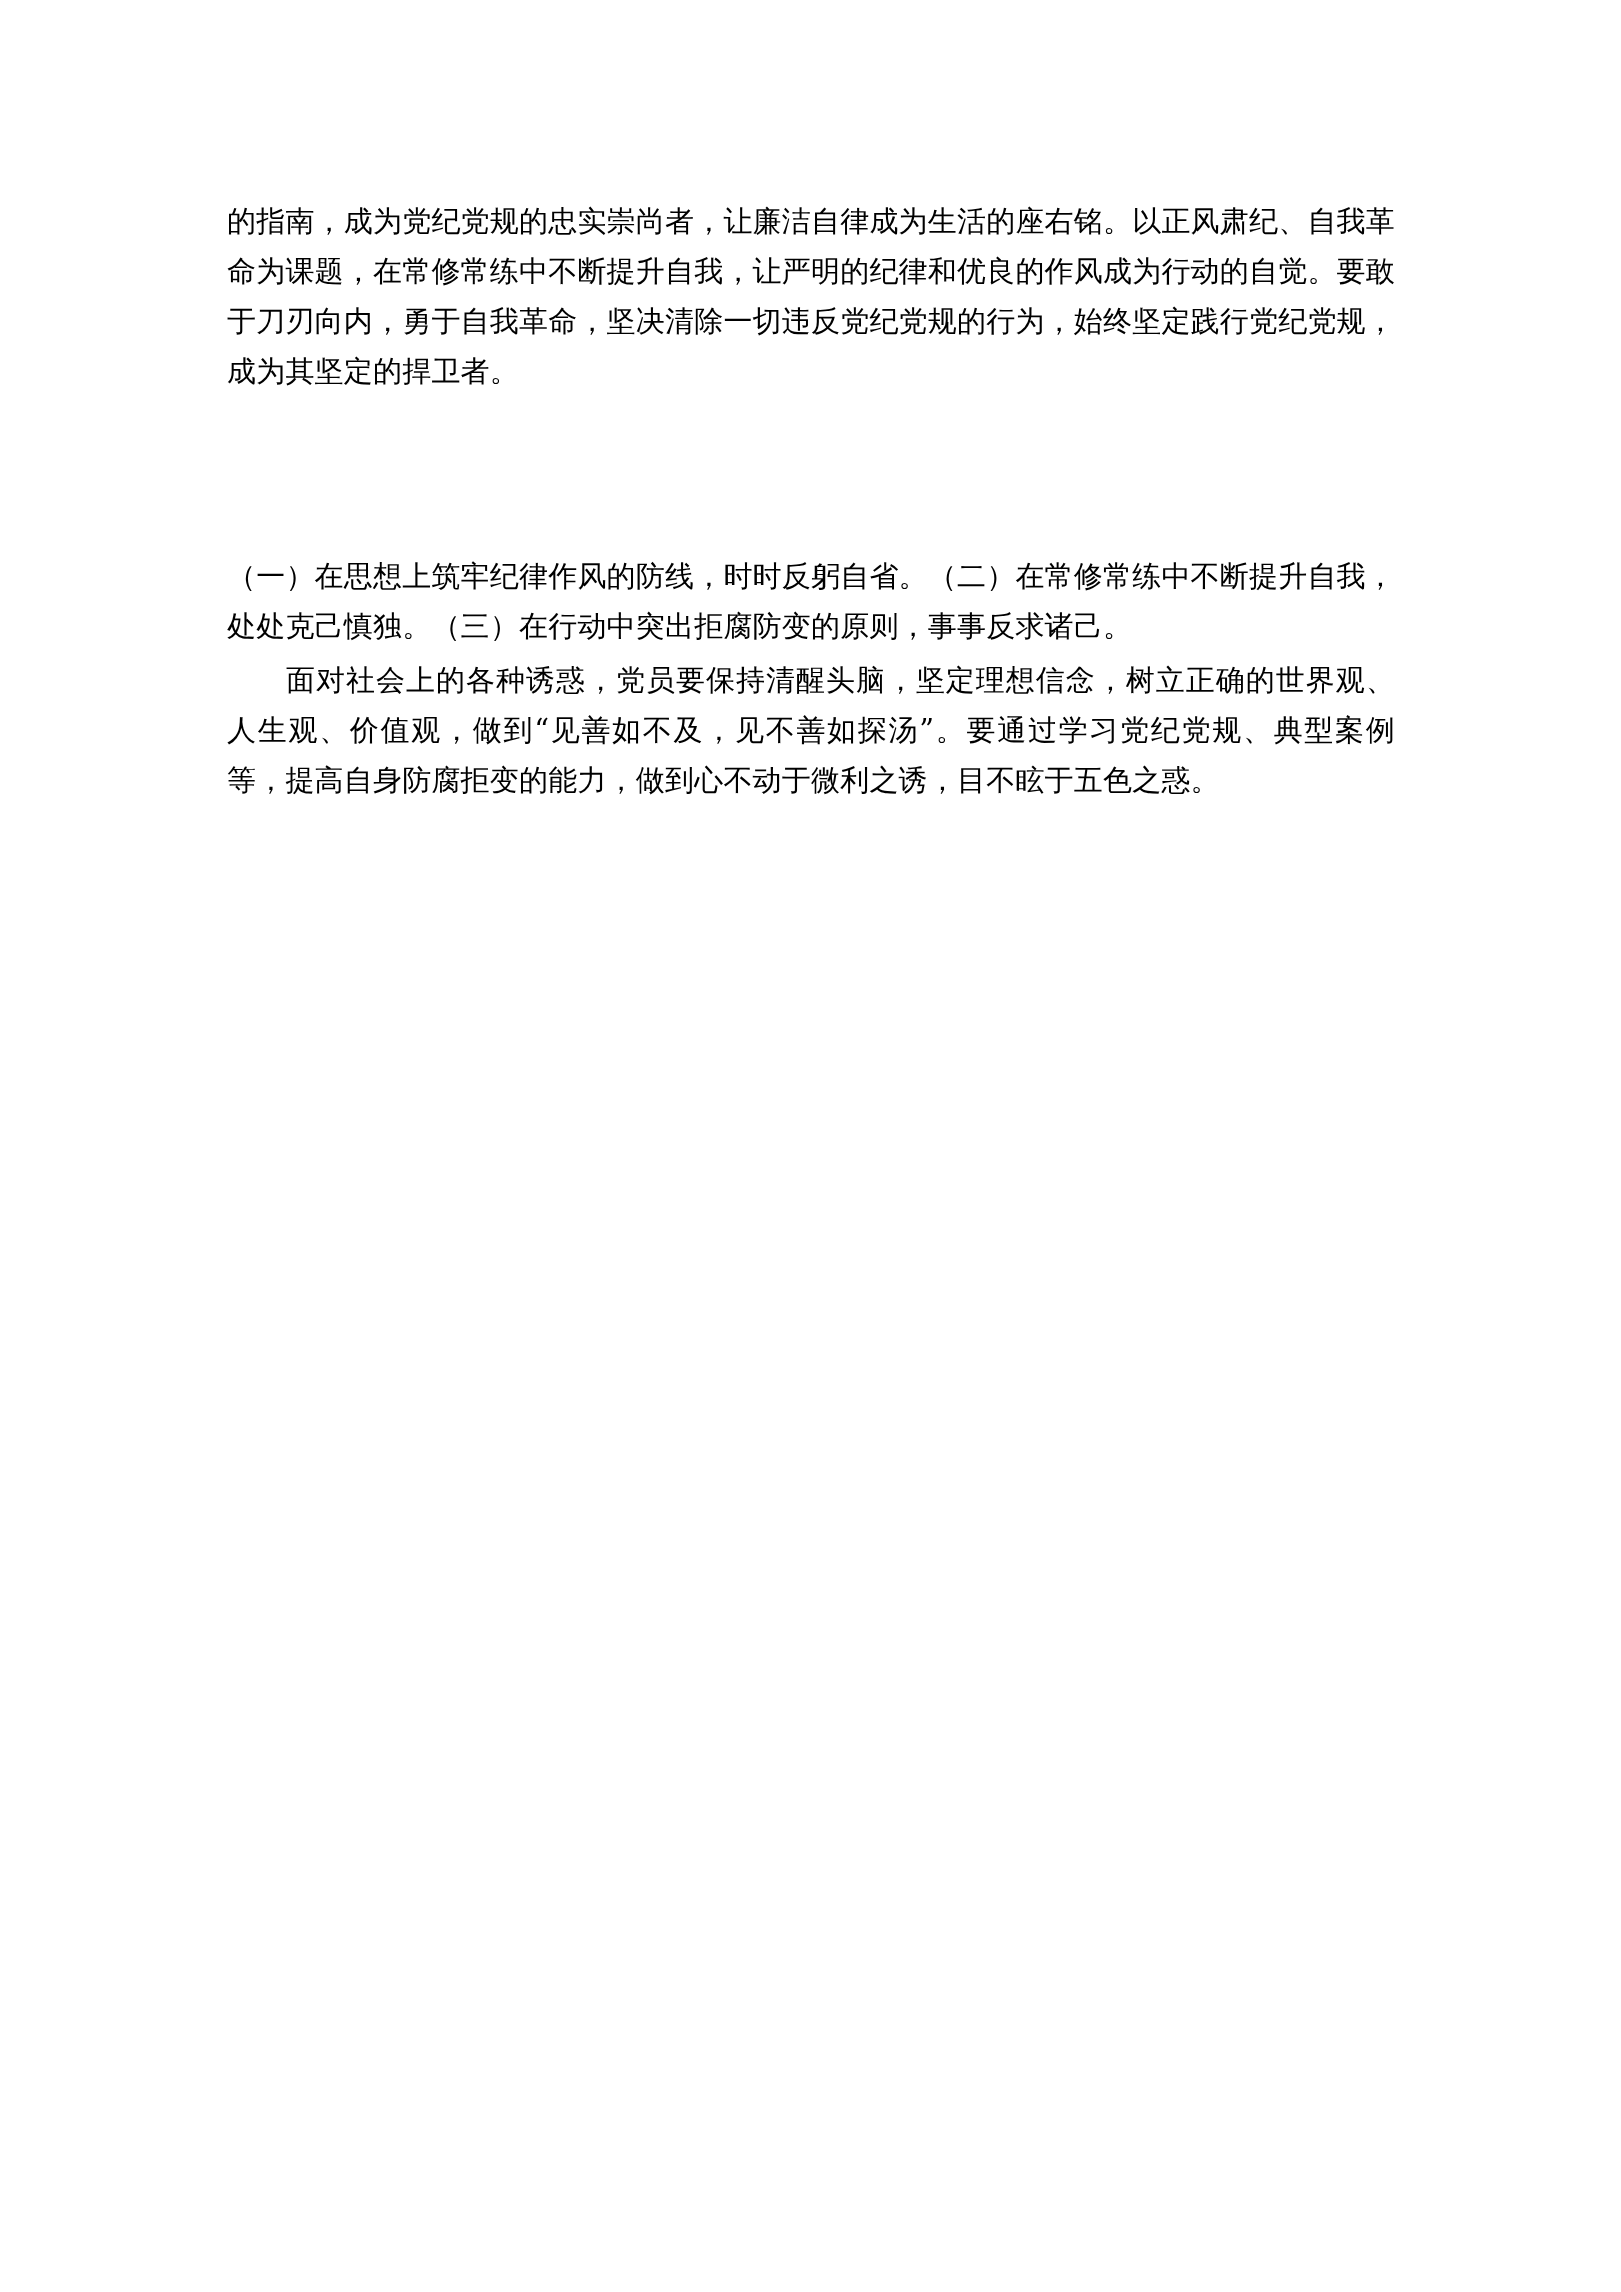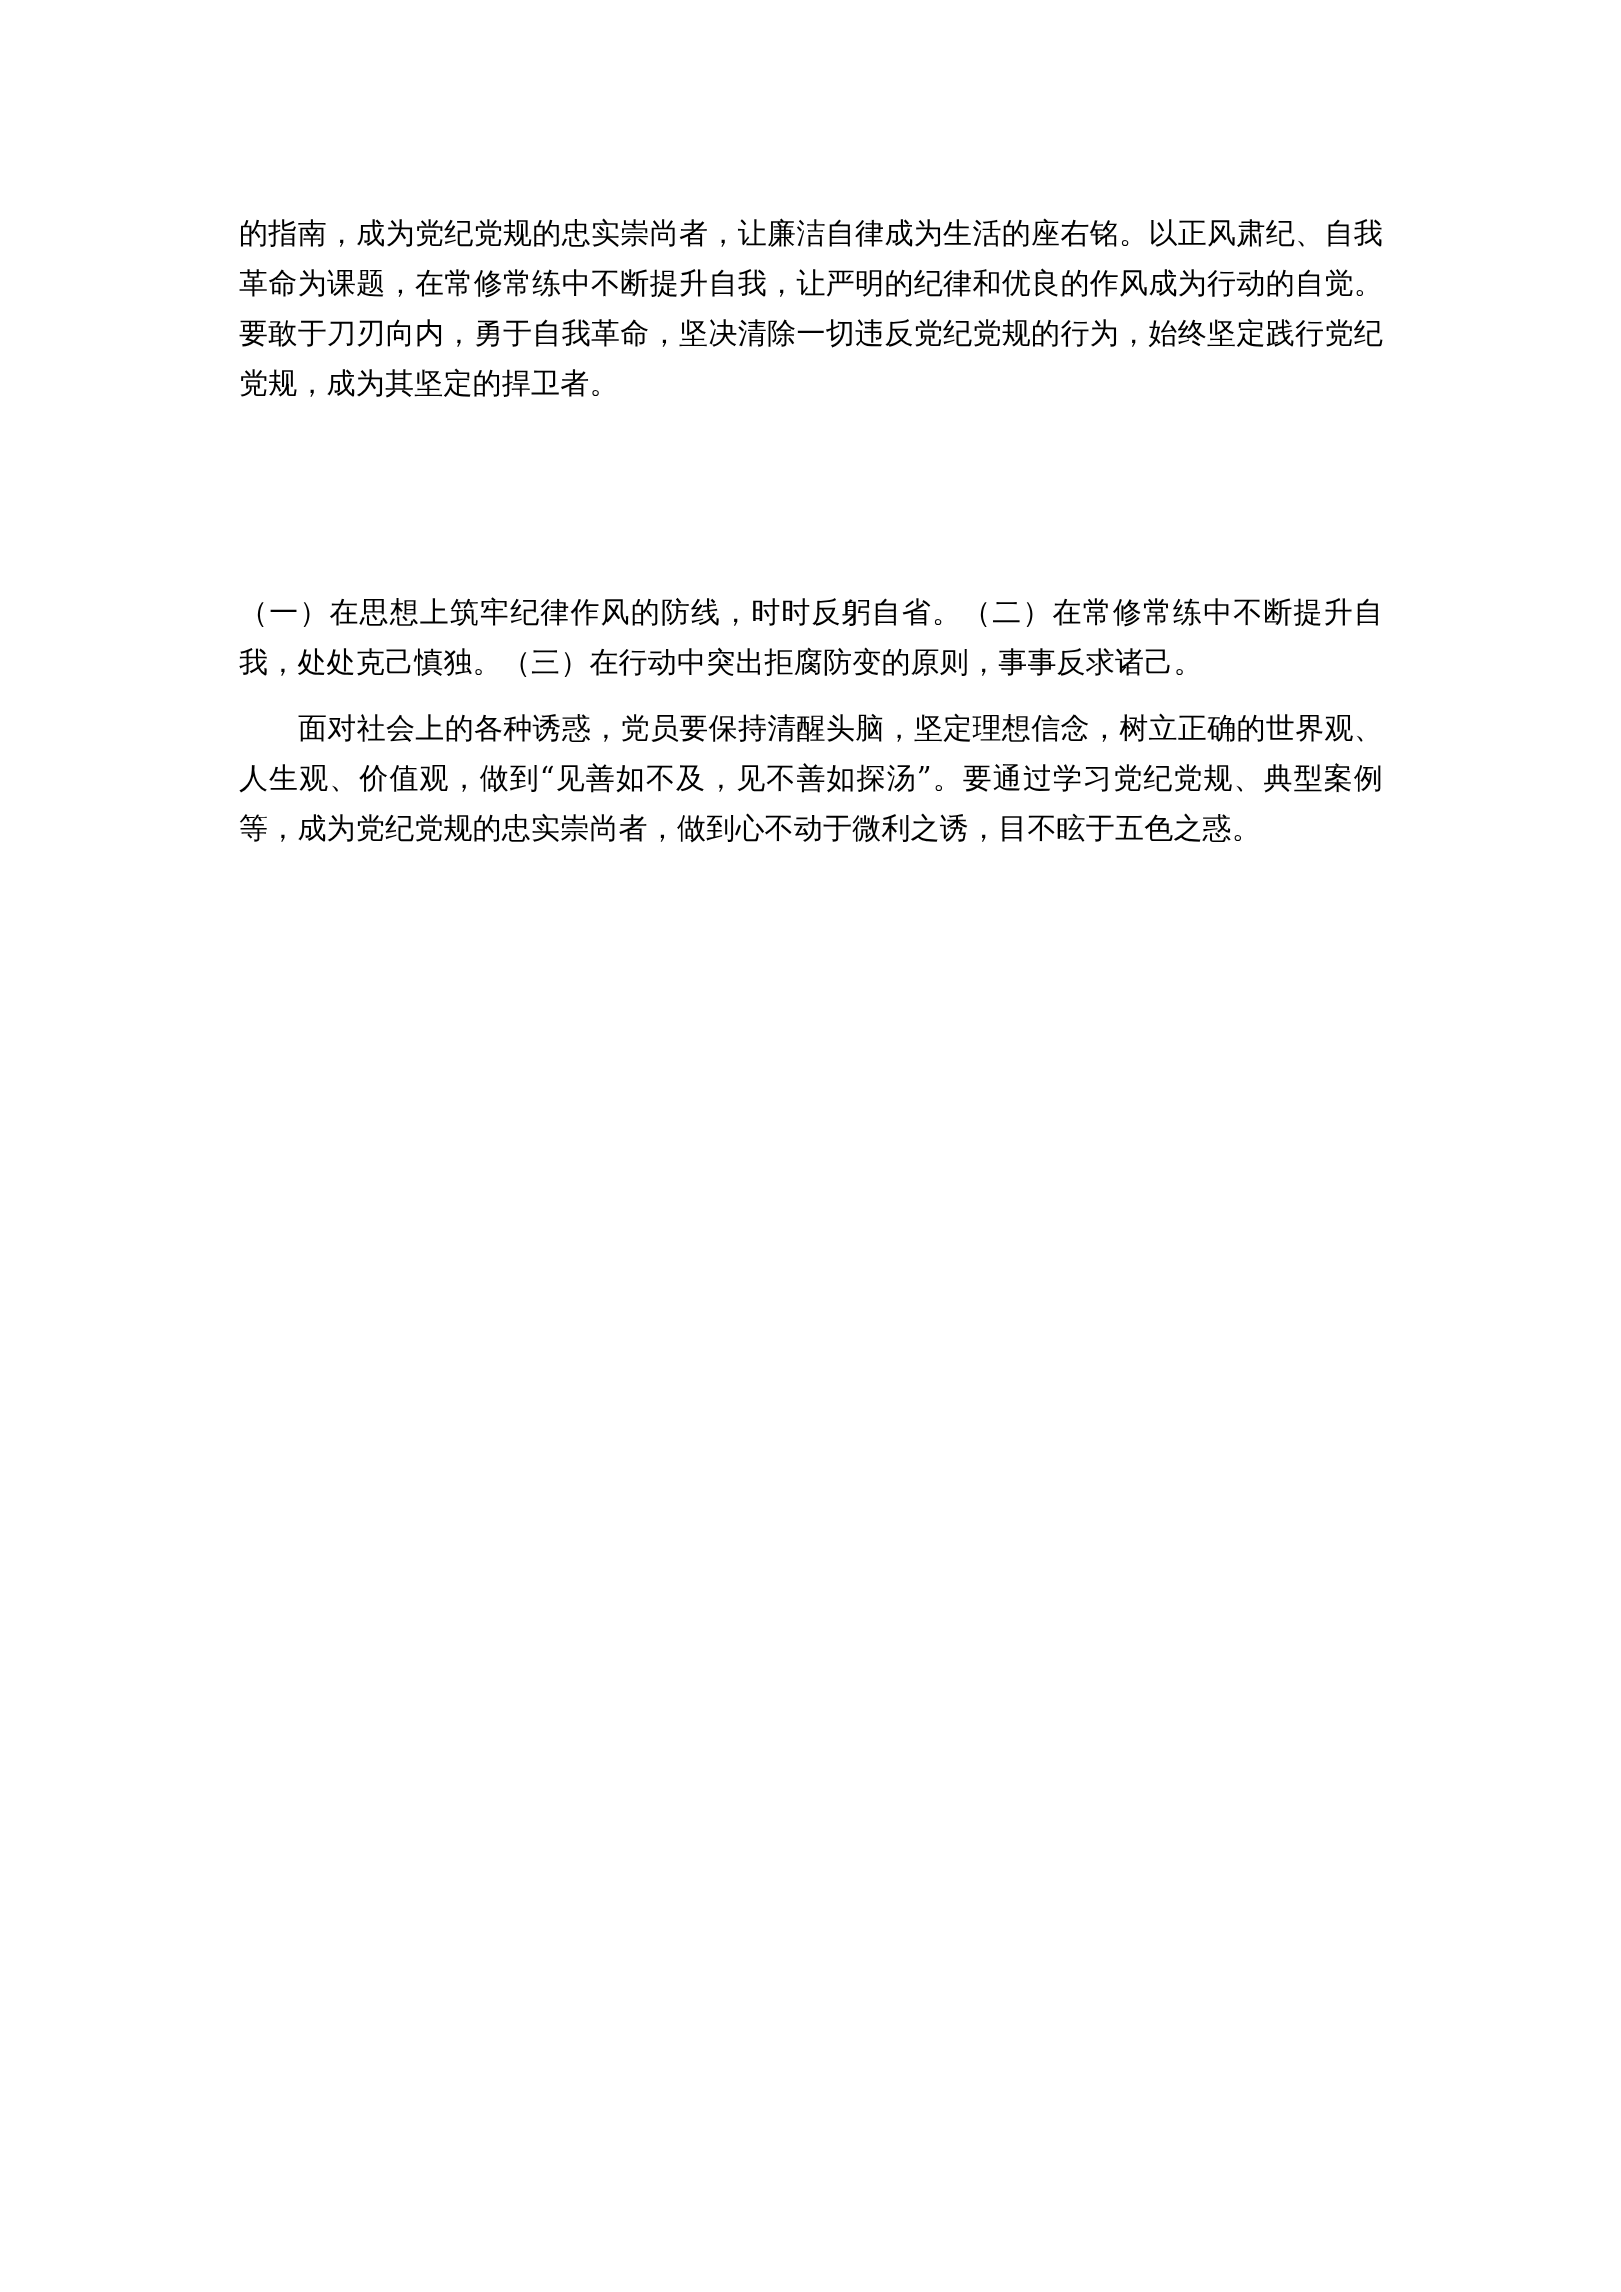--- a/index.html
+++ b/index.html
@@ -21,21 +21,21 @@
     background: #ffffff;
     box-sizing: border-box;
   }
   .content {
     position: absolute;
     left: 223px;
     top: 192px;
     width: 1176px;
   }
   p.para {
-    margin: 16px;
+    margin: 4px;
     font-size: 29px;
     line-height: 50px;
     text-align: justify;
     text-justify: inter-ideograph;
     letter-spacing: 0.2px;
     font-family: "DejaVu Serif", "Liberation Serif", serif;
     word-break: break-all;
   }
   p.indent {
     text-indent: 59px;
@@ -54,17 +54,17 @@
   <div class="content">
 
     <p class="para">的指南，成为党纪党规的忠实崇尚者，让廉洁自律成为生活的座右铭。以正风肃纪、自我革命为课题，在常修常练中不断提升自我，让严明的纪律和优良的作风成为行动的自觉。要敢于刀刃向内，勇于自我革命，坚决清除一切违反党纪党规的行为，始终坚定践行党纪党规，成为其坚定的捍卫者。</p>
 
     <div class="gap-large"></div>
 
     <p class="para">（一）在思想上筑牢纪律作风的防线，时时反躬自省。（二）在常修常练中不断提升自我，处处克己慎独。（三）在行动中突出拒腐防变的原则，事事反求诸己。</p>
 
     <div class="gap-small"></div>
 
-    <p class="para indent">面对社会上的各种诱惑，党员要保持清醒头脑，坚定理想信念，树立正确的世界观、人生观、价值观，做到“见善如不及，见不善如探汤”。要通过学习党纪党规、典型案例等，成为党纪党规的忠实崇尚者，做到心不动于微利之诱，目不眩于五色之惑。</p>
+    <p class="para indent">面对社会上的各种诱惑，党员要保持清醒头脑，坚定理想信念，树立正确的世界观、人生观、价值观，做到“见善如不及，见不善如探汤”。要通过学习党纪党规、典型案例等，提高自身防腐拒变的能力，做到心不动于微利之诱，目不眩于五色之惑。</p>
 
   </div>
 </div>
 
 
 </body></html>

